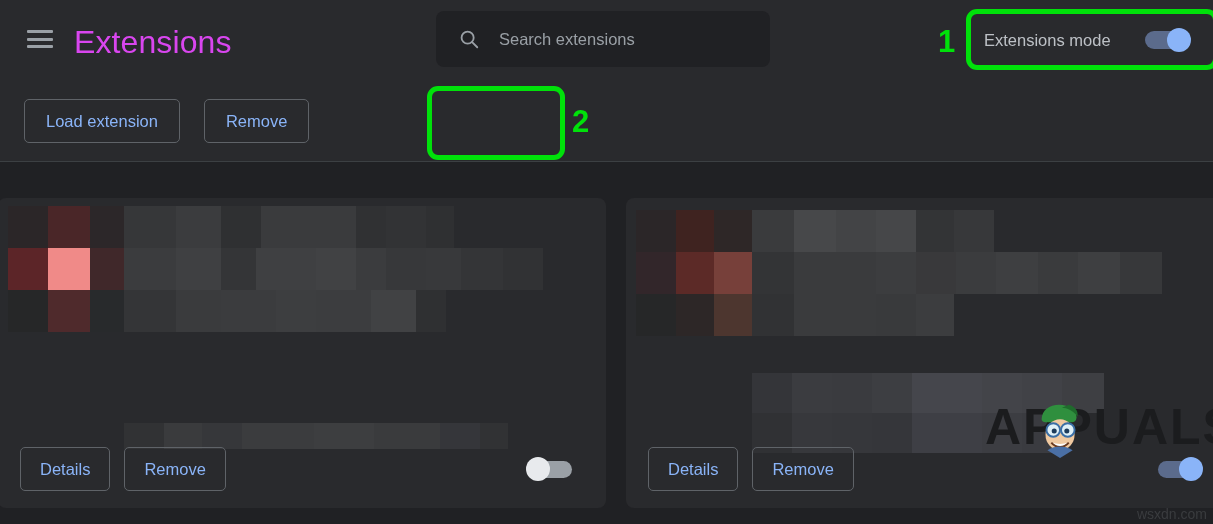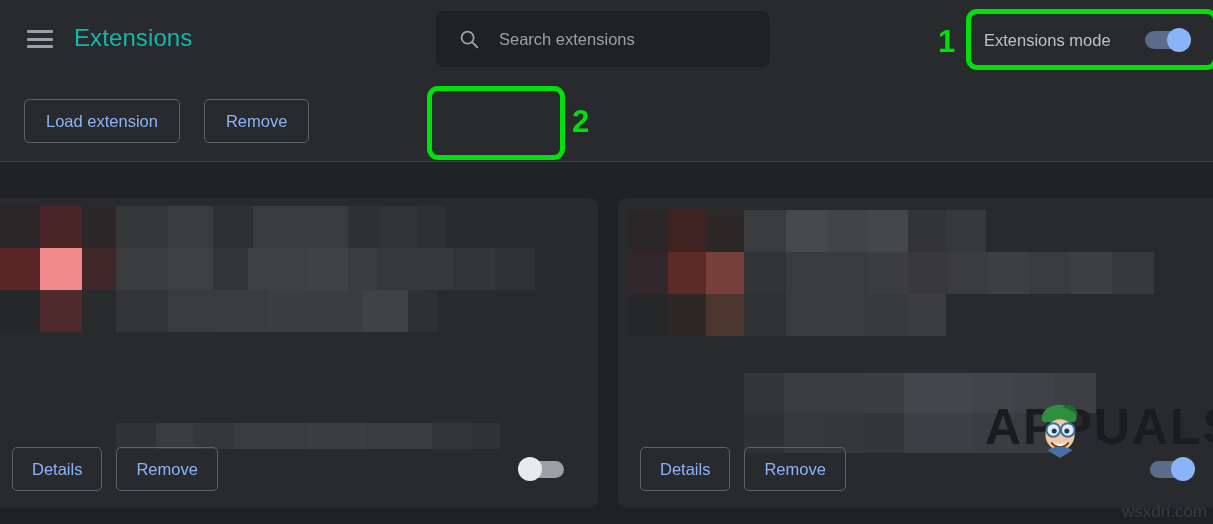--- a/index.html
+++ b/index.html
@@ -17,21 +17,21 @@
     background: #292a2d;
   }
   .hamburger {
     position: absolute; left: 26px; top: 27px; width: 28px; height: 24px;
     display: flex; flex-direction: column; justify-content: space-between;
     padding: 3px 1px; cursor: pointer;
   }
   .hamburger span { display: block; height: 3px; background: #9aa0a6; border-radius: 1px; }
   .page-title {
     position: absolute; left: 74px; top: 24px;
-    font-size: 24px; color: #14b8a6; font-weight: 400; letter-spacing: .1px;
+    font-size: 32px; color: #d946ef; font-weight: 400; letter-spacing: .1px;
     white-space: nowrap;
   }
   .searchbox {
     position: absolute; left: 436px; top: 11px; width: 334px; height: 56px;
     background: #202124; border-radius: 8px; display: flex; align-items: center;
   }
   .search-icon { margin-left: 22px; width: 22px; height: 22px; flex: 0 0 auto; }
   .search-input {
     flex: 1; background: transparent; border: 0; outline: none;
     color: #bdc1c6; font-size: 16.5px; font-family: "Liberation Sans", sans-serif;
@@ -76,21 +76,21 @@
     color: #8ab4f8; font-size: 16.5px; font-family: "Liberation Sans", sans-serif;
     cursor: pointer; display: flex; align-items: center; justify-content: center;
     white-space: nowrap;
   }
   .divider {
     position: absolute; left: 0; top: 161px; width: 1213px; height: 1px;
     background: #3c4043;
   }
 
   
-  .cards { position: absolute; left: 0; top: 198px; width: 1028px; height: 326px; }
+  .cards { position: absolute; left: 8px; top: 198px; width: 1028px; height: 326px; }
   .card {
     position: absolute; top: 0; height: 310px;
     background: #292a2d; border-radius: 8px; overflow: hidden;
   }
   .card.left  { left: -10px; width: 608px; }
   .card.right { left: 618px; width: 606px; }
 
   .blurwrap { position: absolute; left: 0; top: 0; width: 100%; height: 100%; }
   .px { position: absolute; }
 
@@ -119,21 +119,21 @@
   
   .watermark {
     position: absolute; left: 985px; top: 398px;
     font-size: 50px; font-weight: bold; letter-spacing: 2px;
     color: #1b1c1e; font-family: "Liberation Sans", sans-serif;
     white-space: nowrap; user-select: none;
   }
   .wm-face { position: absolute; left: 1030px; top: 398px; width: 62px; height: 62px; }
   .site-credit {
     position: absolute; right: 6px; bottom: 2px;
-    font-size: 17px; color: #3a3c3f; font-family: "Liberation Sans", sans-serif; margin-left: 12px;
+    font-size: 14px; color: #3a3c3f; font-family: "Liberation Sans", sans-serif; margin-left: 12px;
   }
 </style>
 </head>
 <body>
 
 <div id="root">
 
   <div class="header">
 
     <div class="hamburger">

